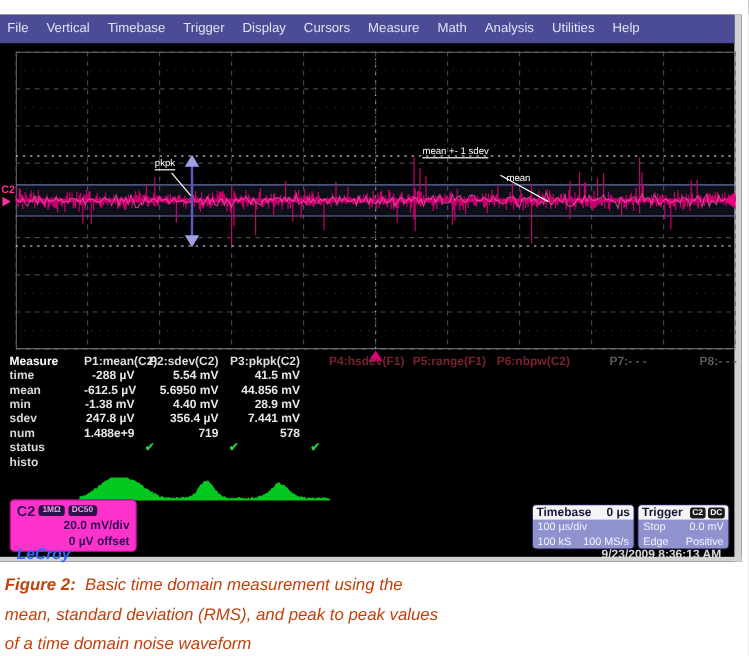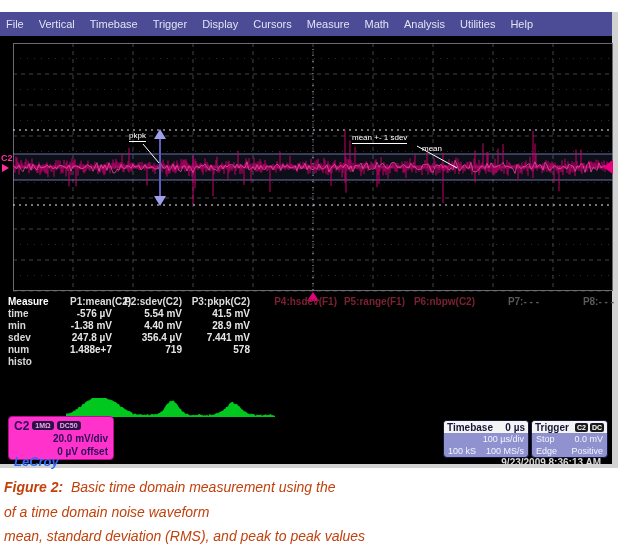--- a/index.html
+++ b/index.html
@@ -14,21 +14,21 @@
              font-size:11px; color:#e2e2f4; }
   .mi { white-space:nowrap; cursor:default; }
 
   
   #plot { position:absolute; left:13px; top:31px; width:600px; height:260px; pointer-events:none; }
 
   
   .lbl { position:absolute; color:#fff; font-size:8px; line-height:9px; white-space:nowrap; }
   .lbl.ul { border-bottom:1px solid #fff; padding-bottom:1px; }
   .pkpk { left:129px; top:119px; }
-  .meansdev { left:352px; top:121px; }
+  .meansdev { left:352px; top:109px; }
   .meanlbl { left:422px; top:132px; }
   .ch-marker { position:absolute; left:1px; top:141px; color:#ff2fa0; font-size:9px; font-weight:bold; }
   .ch-arrow { position:absolute; left:2px; top:152px; width:0; height:0;
               border-left:7px solid #ff2fa0; border-top:4px solid transparent; border-bottom:4px solid transparent; }
 
   
   #measure { position:absolute; left:8px; top:284px; font-size:10px; font-weight:bold; color:#e6e6e6; }
   .mrow { height:12px; line-height:12px; white-space:nowrap; }
   .mcell { display:inline-block; text-align:right; padding-right:3px; vertical-align:top; }
   .lcell { text-align:left; }
@@ -55,21 +55,21 @@
 
   
   .infobox { position:absolute; top:408px; height:38px; background:#8f92cf; border:1px solid #16163a;
              border-radius:4px; overflow:hidden; font-size:9px; color:#f4f4ff; }
   .tbbox { left:443px; width:86px; }
   .trbox { left:531px; width:77px; }
   .ib-head { display:flex; justify-content:space-between; align-items:center; background:#f4f4f4;
              color:#16163a; font-weight:bold; font-size:10px; height:12px; padding:0 3px; }
   .ib-pills { display:flex; gap:2px; }
   .ib-pill { background:#1a1a1a; color:#fff; font-size:7px; line-height:9px; padding:0 2px; border-radius:2px; }
-  .ib-line { text-align:right; padding:0 4px; line-height:12px; }
+  .ib-line { padding:0 4px; line-height:12px; }
   .ib-split { display:flex; justify-content:space-between; padding:0 4px; line-height:12px; }
 
   .datetime { position:absolute; top:445px; right:11px; font-size:10px; font-weight:bold; color:#d8d8d8; }
 
   
   .caption { position:absolute; left:4px; top:463px; font-style:italic; font-size:14px; color:#c2410c;
              line-height:24.5px; }
   .caption b { font-weight:bold; }
   .artifact { position:absolute; left:612px; top:543px; width:8px; height:2px; background:#888; }
 </style>
@@ -143,24 +143,26 @@
 
     <span class="ch-marker">C2</span>
     <div class="ch-arrow"></div>
 
     <span class="lbl ul pkpk">pkpk</span>
     <span class="lbl ul meansdev">mean +- 1 sdev</span>
     <span class="lbl meanlbl">mean</span>
 
     <div id="measure">
         <div class="mrow"><span class="mcell lcell hlabel" style="width: 62px;">Measure</span><span class="mcell hlit" style="width: 45px;">P1:mean(C2)</span><span class="mcell hlit" style="width: 70px;">P2:sdev(C2)</span><span class="mcell hlit" style="width: 68px;">P3:pkpk(C2)</span><span class="mcell hdim" style="width: 87px;">P4:hsdev(F1)</span><span class="mcell hdim" style="width: 68px;">P5:range(F1)</span><span class="mcell hdim" style="width: 70px;">P6:nbpw(C2)</span><span class="mcell hoff" style="width: 64px;">P7:- - -</span><span class="mcell hoff" style="width: 75px;">P8:- - -</span></div>
-        <div class="mrow"><span class="mcell lcell rlabel" style="width: 62px;">time</span><span class="mcell rval" style="width: 45px;">-576 µV</span><span class="mcell rval" style="width: 70px;">5.54 mV</span><span class="mcell rval" style="width: 68px;">41.5 mV</span></div>
+        <div class="mrow"><span class="mcell lcell rlabel" style="width: 62px;">time</span><span class="mcell rval" style="width: 45px;">-288 µV</span><span class="mcell rval" style="width: 70px;">5.54 mV</span><span class="mcell rval" style="width: 68px;">41.5 mV</span></div>
+        <div class="mrow"><span class="mcell lcell rlabel" style="width: 62px;">mean</span><span class="mcell rval" style="width: 45px;">-612.5 µV</span><span class="mcell rval" style="width: 70px;">5.6950 mV</span><span class="mcell rval" style="width: 68px;">44.856 mV</span></div>
         <div class="mrow"><span class="mcell lcell rlabel" style="width: 62px;">min</span><span class="mcell rval" style="width: 45px;">-1.38 mV</span><span class="mcell rval" style="width: 70px;">4.40 mV</span><span class="mcell rval" style="width: 68px;">28.9 mV</span></div>
         <div class="mrow"><span class="mcell lcell rlabel" style="width: 62px;">sdev</span><span class="mcell rval" style="width: 45px;">247.8 µV</span><span class="mcell rval" style="width: 70px;">356.4 µV</span><span class="mcell rval" style="width: 68px;">7.441 mV</span></div>
-        <div class="mrow"><span class="mcell lcell rlabel" style="width: 62px;">num</span><span class="mcell rval" style="width: 45px;">1.488e+7</span><span class="mcell rval" style="width: 70px;">719</span><span class="mcell rval" style="width: 68px;">578</span></div>
+        <div class="mrow"><span class="mcell lcell rlabel" style="width: 62px;">num</span><span class="mcell rval" style="width: 45px;">1.488e+9</span><span class="mcell rval" style="width: 70px;">719</span><span class="mcell rval" style="width: 68px;">578</span></div>
+        <div class="mrow"><span class="mcell lcell rlabel" style="width: 62px;">status</span><span class="mcell check" style="width: 45px;">✔</span><span class="mcell check" style="width: 70px;">✔</span><span class="mcell check" style="width: 68px;">✔</span></div>
         <div class="mrow"><span class="mcell lcell rlabel" style="width: 62px;">histo</span></div>
       </div>
 
     <svg id="histo" viewBox="0 0 210 22">
         <path d="M0 21L0 17.9L1 17.3L2 17.7L3 17.2L4 16.9L5 16.8L6 16.3L7 15.4L8 14.4L9 14.9L10 12.8L11 13.4L12 11.9L13 10.5L14 11.2L15 10.7L16 8.7L17 7.7L18 8.3L19 6.8L20 5.8L21 5.2L22 4.4L23 4.5L24 3.7L25 2.9L26 2.1L27 2.0L28 2.1L29 2.0L30 2.0L31 2.0L32 2.0L33 2.0L34 2.0L35 2.0L36 2.0L37 2.0L38 2.0L39 2.0L40 2.0L41 2.4L42 3.3L43 3.6L44 3.5L45 4.0L46 4.3L47 4.8L48 5.6L49 6.1L50 6.3L51 7.2L52 8.2L53 8.1L54 10.2L55 11.0L56 11.0L57 11.3L58 12.6L59 12.7L60 14.0L61 13.4L62 15.5L63 14.6L64 15.5L65 16.1L66 16.4L67 18.4L68 17.9L69 17.2L70 18.2L71 18.6L72 18.6L73 18.6L74 18.1L75 18.5L76 18.6L77 19.0L78 19.1L79 18.3L80 19.6L81 17.9L82 18.4L83 18.9L84 19.5L85 17.8L86 18.4L87 17.7L88 18.8L89 18.1L90 18.1L91 18.4L92 17.6L93 17.0L94 17.1L95 15.3L96 15.4L97 14.6L98 12.7L99 10.8L100 9.5L101 7.7L102 7.8L103 6.5L104 4.7L105 5.2L106 4.9L107 4.5L108 4.8L109 6.8L110 7.1L111 8.3L112 9.8L113 11.4L114 12.7L115 13.0L116 15.2L117 15.7L118 15.8L119 17.5L120 17.9L121 17.5L122 18.0L123 18.8L124 19.5L125 19.0L126 19.4L127 18.8L128 18.8L129 19.5L130 18.7L131 19.3L132 18.8L133 17.9L134 18.3L135 18.9L136 18.7L137 19.4L138 19.5L139 19.1L140 19.8L141 18.2L142 20.0L143 18.9L144 17.5L145 19.2L146 18.7L147 18.7L148 18.7L149 17.8L150 17.4L151 16.8L152 17.5L153 16.2L154 16.0L155 15.5L156 14.8L157 14.8L158 13.0L159 12.9L160 10.9L161 10.9L162 10.2L163 8.3L164 7.0L165 6.6L166 6.1L167 5.8L168 7.9L169 7.7L170 8.3L171 7.8L172 9.6L173 10.1L174 11.1L175 12.4L176 13.6L177 13.8L178 15.4L179 14.9L180 16.2L181 16.5L182 17.7L183 17.4L184 18.4L185 17.3L186 18.1L187 18.3L188 17.8L189 19.5L190 19.4L191 18.4L192 19.0L193 19.0L194 19.0L195 18.2L196 19.9L197 18.9L198 19.2L199 18.4L200 18.6L201 19.2L202 18.9L203 18.7L204 18.6L205 18.1L206 19.4L207 18.8L208 19.9L209 19.4L209 21 Z" fill="#00c81e"></path>
       </svg>
 
     <div class="c2badge">
       <div class="c2row1">
         <span class="c2name">C2</span>
@@ -201,17 +203,17 @@
         <span>Edge</span>
         <span>Positive</span>
       </div>
     </div>
 
     <div class="datetime">9/23/2009 8:36:13 AM</div>
   </div>
 
   <div class="caption">
     <div><b>Figure 2:</b>&nbsp;&nbsp;<span>Basic time domain measurement using the</span></div>
+    <div>mean, standard deviation (RMS), and peak to peak values</div>
     <div>of a time domain noise waveform</div>
-    <div>mean, standard deviation (RMS), and peak to peak values</div>
   </div>
   <div class="artifact"></div>
 </div>
 
 </body></html>

